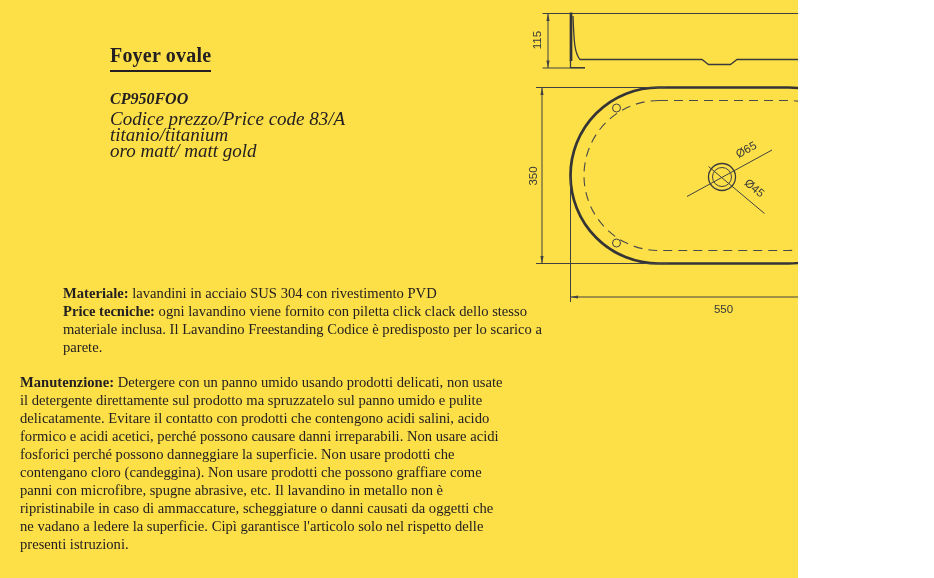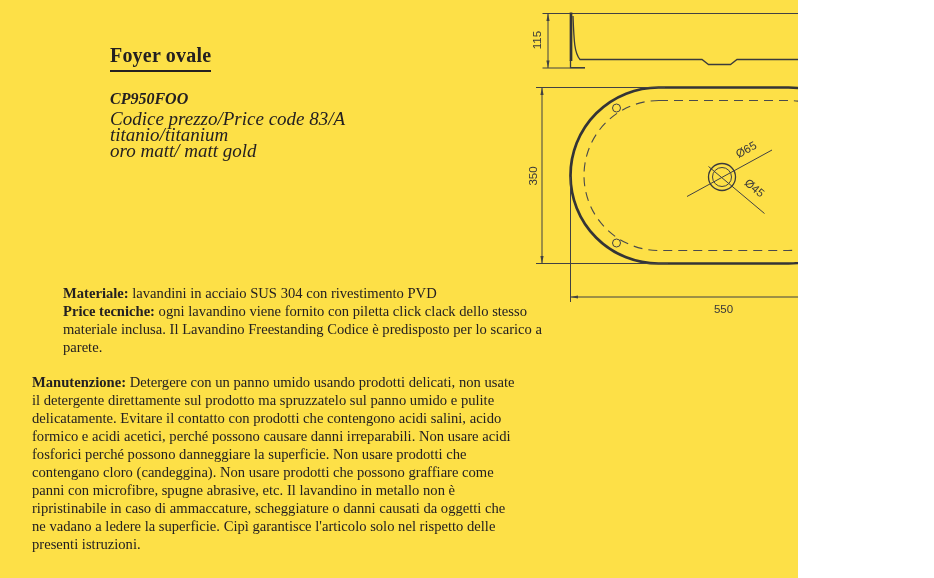--- a/index.html
+++ b/index.html
@@ -21,21 +21,21 @@
     padding-bottom:3px;
     margin:0 0 12px 0;
   }
   .sizes-line{font-size:15px;margin:0 0 9px 0;}
   .variant{margin:0 0 7px 0;font-style:italic;}
   .variant-code{font-size:16px;font-weight:bold;margin:6px 0 3px 0;}
   .variant-line{font-size:19px;line-height:16px;margin:0;}
   .variant-gap{height:27px;}
   
   .info-block{position:absolute;left:36px;top:284px;width:483px;font-size:14.6px;line-height:18px;margin-left:27px;}
-  .maint-block{position:absolute;left:32px;top:373px;width:483px;font-size:14.6px;line-height:18px;}
+  .maint-block{position:absolute;left:20px;top:373px;width:483px;font-size:14.6px;line-height:18px;}
   .b{font-weight:bold;}
   
   .drawing-svg{position:absolute;left:526px;top:0;}
   .drawing-svg text{
     font-family:"Liberation Sans", sans-serif;
     font-size:11.5px;
     fill:#38383a;
   }
   .thin{stroke:#414143;stroke-width:1;fill:none;}
   .mid{stroke:#3a3a3c;stroke-width:1.3;fill:none;}

